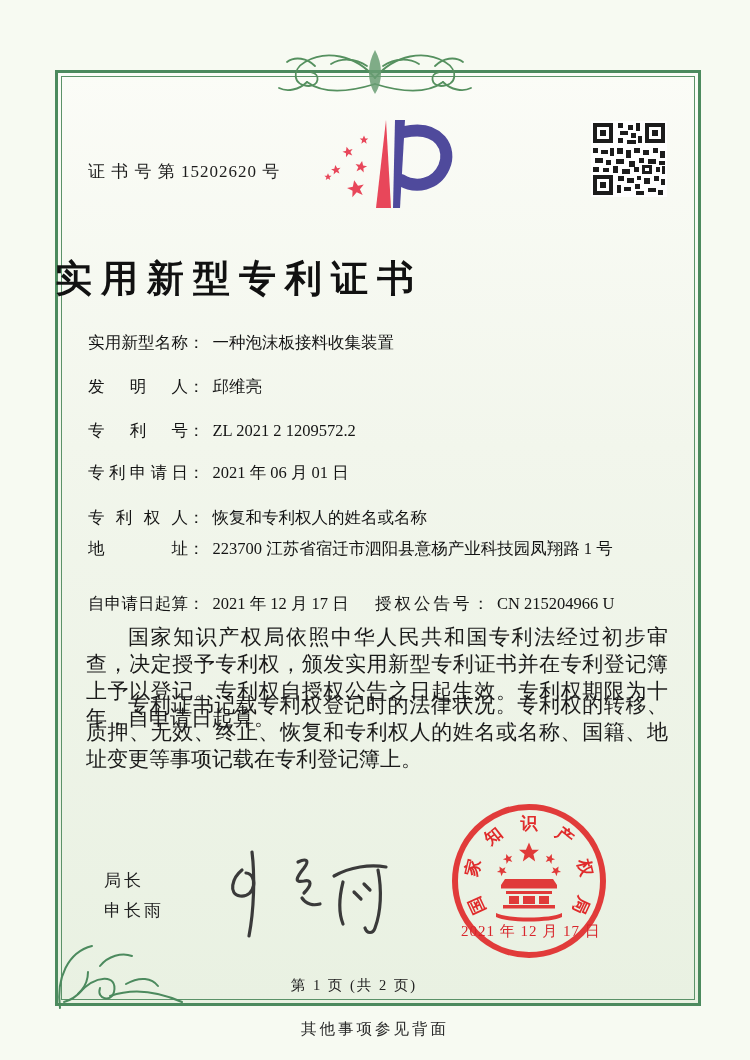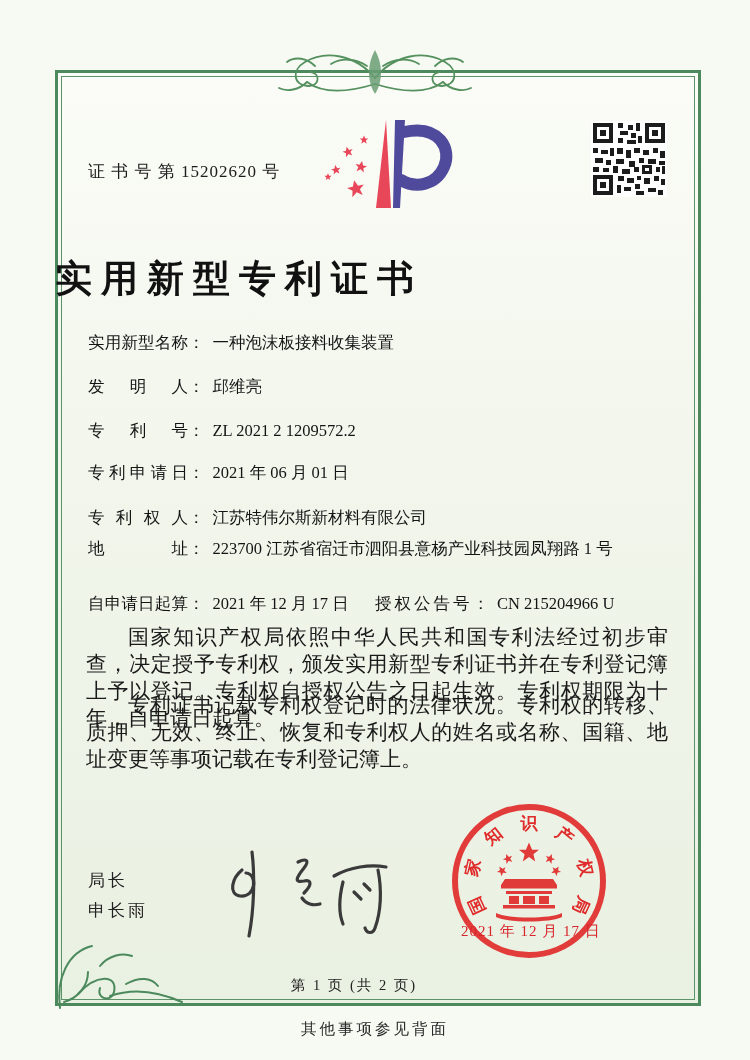--- a/index.html
+++ b/index.html
@@ -32,21 +32,21 @@
   .flabel{display:inline-block;width:100px;text-align:justify;text-align-last:justify;vertical-align:bottom;}
   .colon{display:inline-block;margin-right:8px;}
   .pair2{position:absolute;left:287px;top:0;white-space:nowrap;}
   .pair2 .flabel{width:auto;letter-spacing:3px;font-family:Liberation Serif, serif;}
   
   .para{
     position:absolute;left:86px;width:582px;font-size:21px;line-height:27px;
     text-indent:2em;color:#1a1a1a;text-align:justify;
   }
   
-  .signer{position:absolute;left:88px;top:866px;font-size:17px;line-height:30px;letter-spacing:3px;color:#222;}
+  .signer{position:absolute;left:104px;top:866px;font-size:17px;line-height:30px;letter-spacing:3px;color:#222;}
   .signature{position:absolute;left:212px;top:840px;width:180px;height:100px;}
   .seal{position:absolute;left:449px;top:801px;width:160px;height:160px;}
   .seal-date{
     position:absolute;left:461px;top:922px;font-size:15px;color:#d8262c;
     letter-spacing:1px;white-space:nowrap;
   }
   .page-no{position:absolute;left:55px;top:976px;width:598px;text-align:center;font-size:14.5px;color:#222;letter-spacing:2px;}
   .back-note{position:absolute;left:0;top:1019px;width:750px;text-align:center;font-size:15.5px;color:#2a2a2a;letter-spacing:3px;}
 </style>
 </head>
@@ -173,21 +173,21 @@
 <div class="row" style="top:376px">
   <span class="flabel">发明人</span><span class="colon">：</span><span>邱维亮</span>
 </div>
 <div class="row" style="top:420px">
   <span class="flabel">专利号</span><span class="colon">：</span><span>ZL 2021 2 1209572.2</span>
 </div>
 <div class="row" style="top:462px">
   <span class="flabel">专利申请日</span><span class="colon">：</span><span>2021 年 06 月 01 日</span>
 </div>
 <div class="row" style="top:507px">
-  <span class="flabel">专利权人</span><span class="colon">：</span><span>江苏特伟尔斯新材料有限公司</span>
+  <span class="flabel">专利权人</span><span class="colon">：</span><span>恢复和专利权人的姓名或名称</span>
 </div>
 <div class="row" style="top:538px">
   <span class="flabel">地址</span><span class="colon">：</span><span>223700 江苏省宿迁市泗阳县意杨产业科技园凤翔路 1 号</span>
 </div>
 <div class="row" style="top:593px">
   <span class="flabel">自申请日起算</span><span class="colon">：</span><span>2021 年 12 月 17 日</span>
   <span class="pair2">
     <span class="flabel">授权公告号</span><span class="colon">：</span><span>CN 215204966 U</span>
   </span>
 </div>

